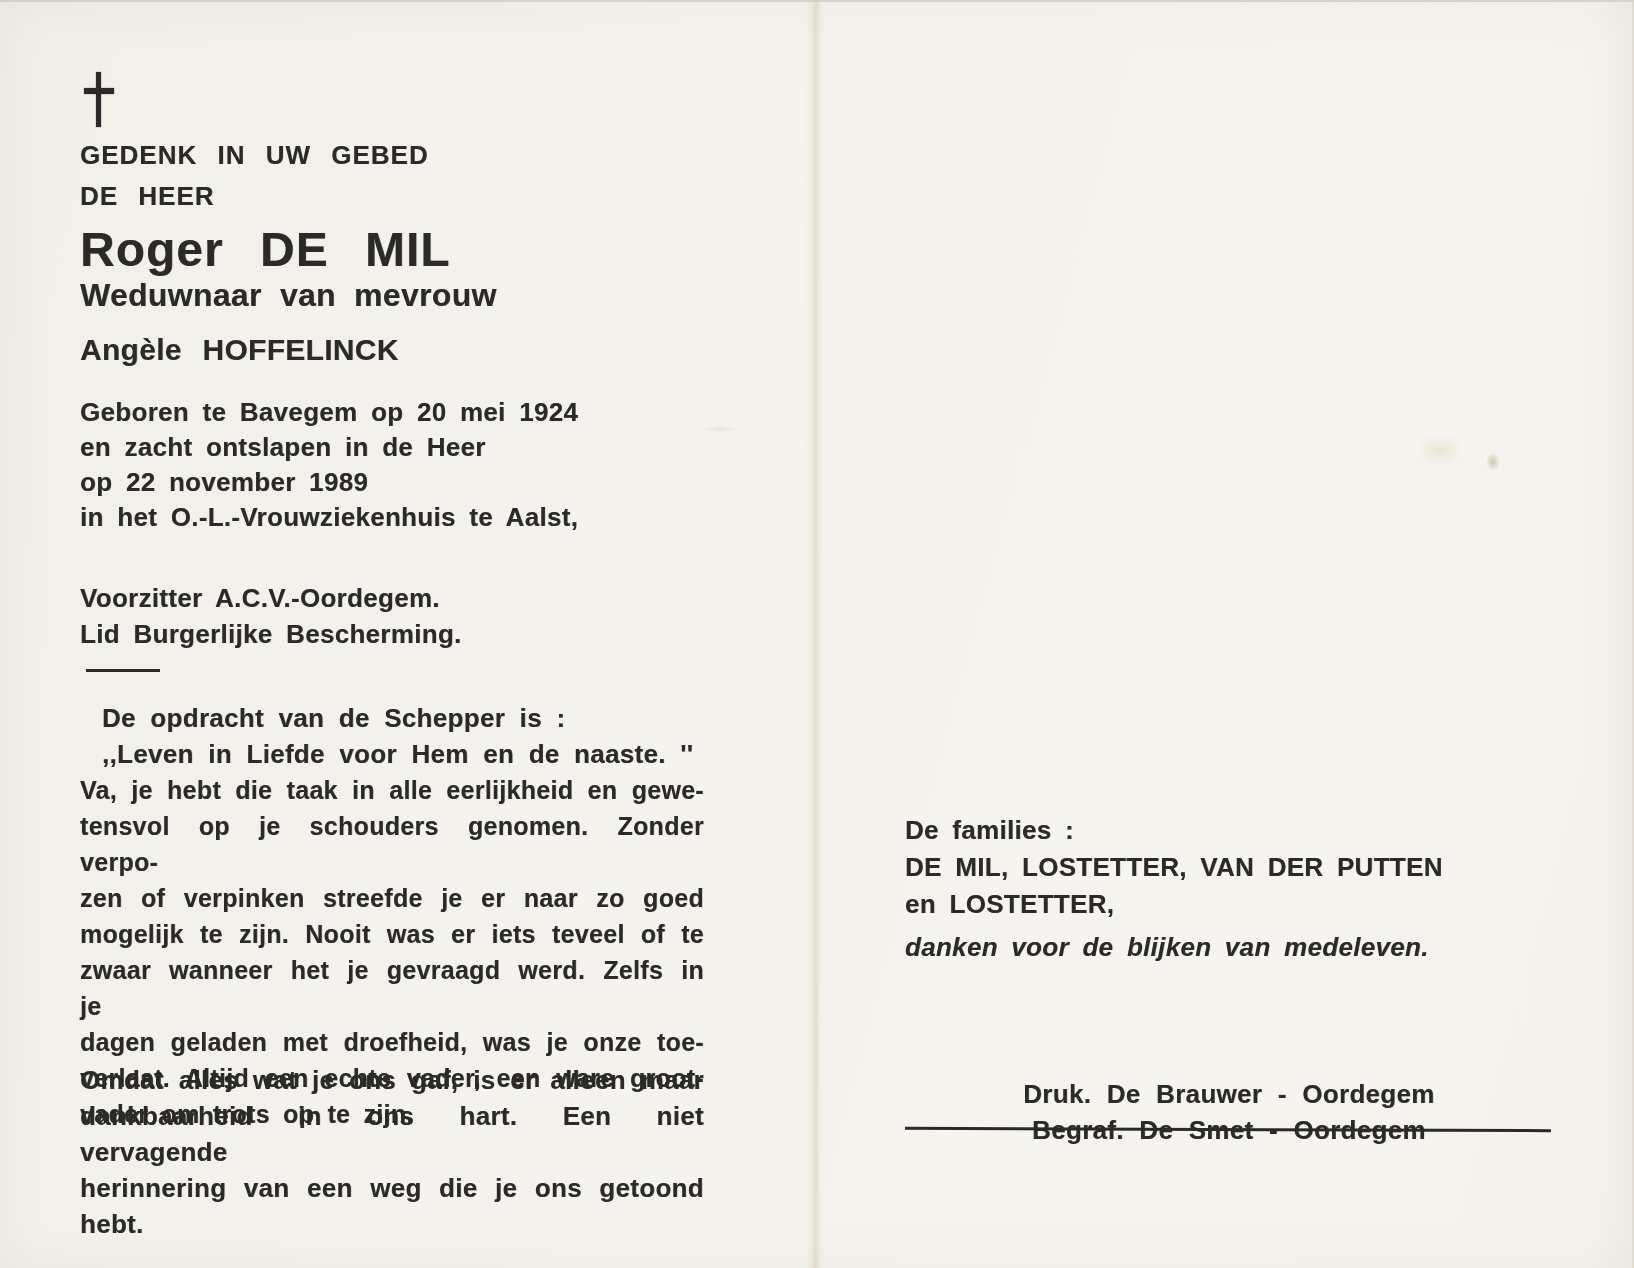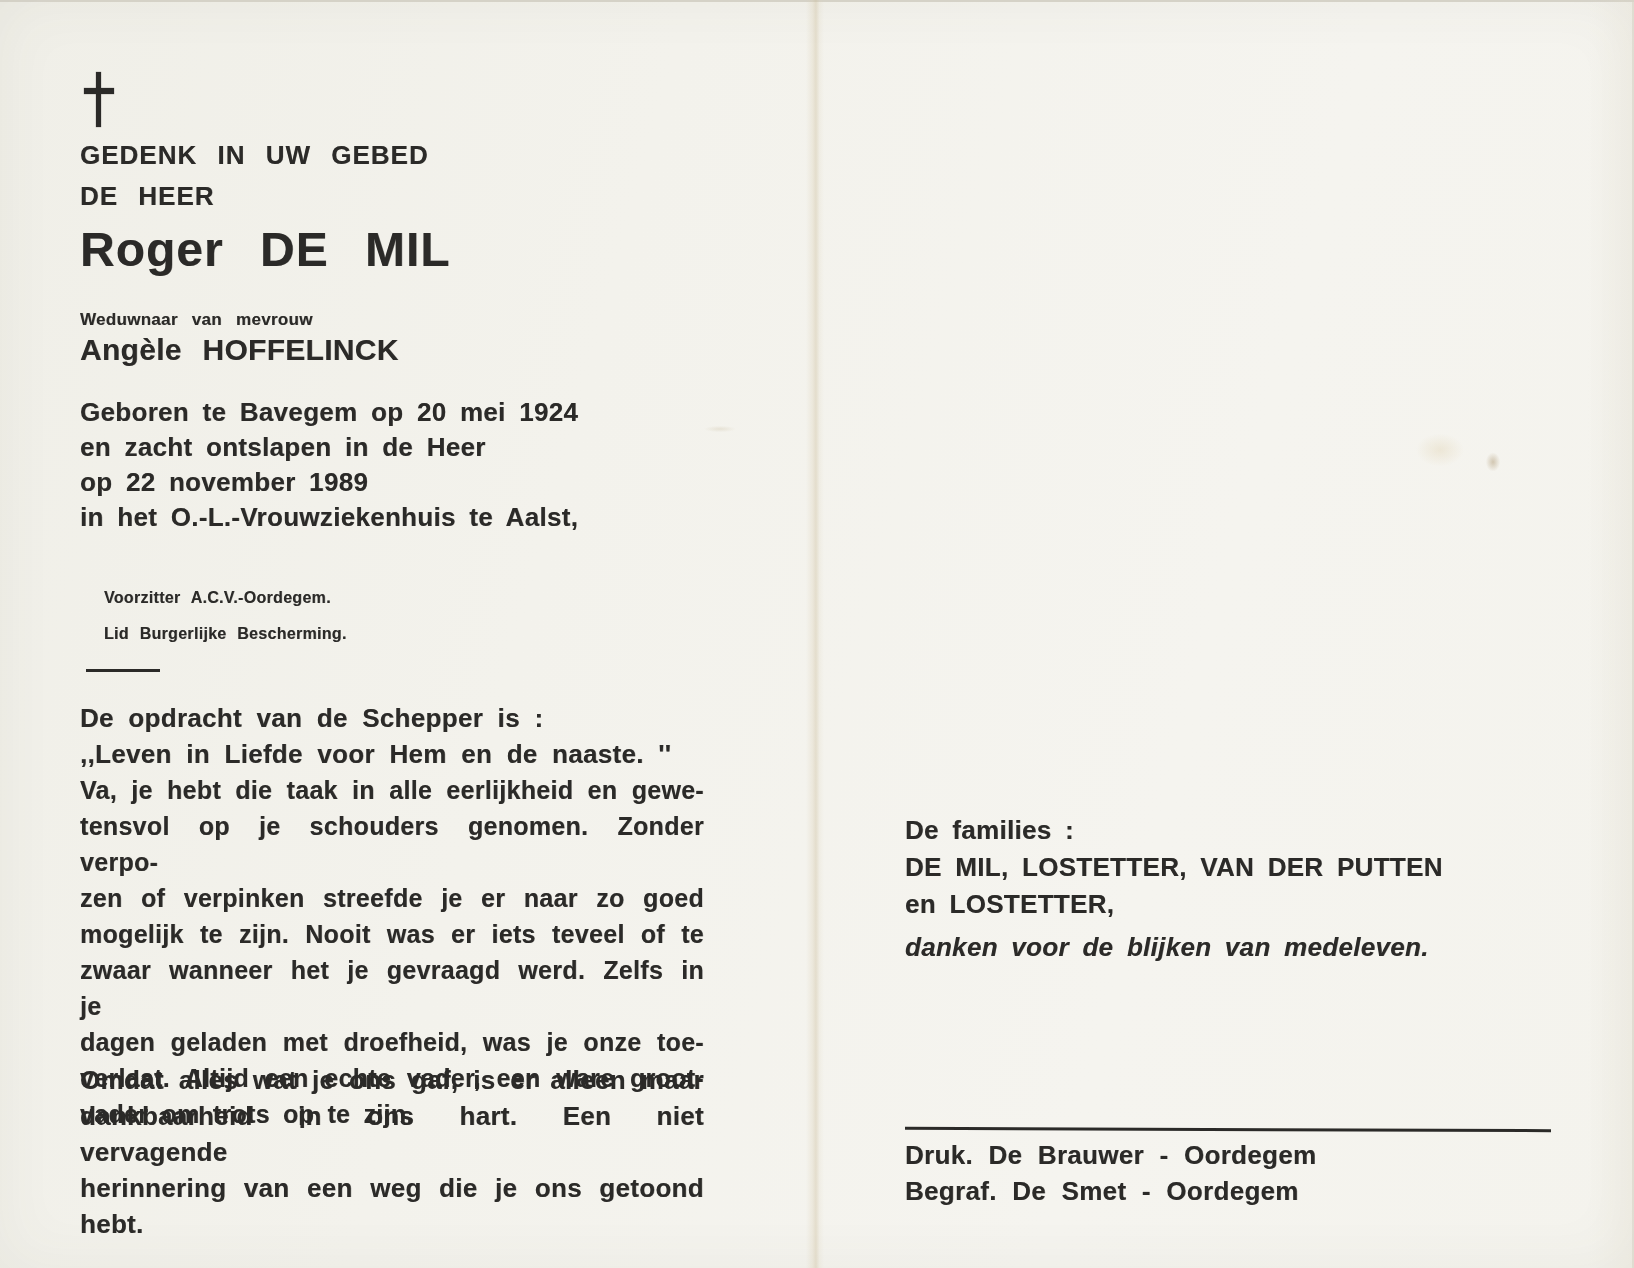--- a/index.html
+++ b/index.html
@@ -30,37 +30,37 @@
   
   #cross{ left:84px; top:72px; width:30px; height:55px; }
   #cross .v{ position:absolute; left:12px; top:0; width:5px; height:55px; background:#2b2a28; box-shadow:0 0 1px rgba(43,42,40,0.7); }
   #cross .h{ position:absolute; left:0; top:16px; width:30px; height:6px; background:#2b2a28; box-shadow:0 0 1px rgba(43,42,40,0.7); }
 
   
   .lcol{ left:80px; width:624px; }
   #intro1{ top:138px; font-size:26px; word-spacing:12px; letter-spacing:1px; line-height:35px; white-space:nowrap; }
   #intro2{ top:179px; font-size:26px; word-spacing:12px; letter-spacing:1px; line-height:35px; white-space:nowrap; }
   #name{   top:222px; font-size:48px; word-spacing:22px; letter-spacing:1px; line-height:56px; white-space:nowrap; }
-  #widower{top:302px; font-size:17px; word-spacing:9px;  line-height:35px; white-space:nowrap; }
+  #widower{top:278px; font-size:32px; word-spacing:9px;  line-height:35px; white-space:nowrap; }
   #spouse{ top:331px; font-size:30px; word-spacing:12px; line-height:38px; white-space:nowrap; }
   #bio{    top:395px; font-size:26px; word-spacing:6px;  line-height:35px; }
-  #roles{  top:580px; font-size:16px; word-spacing:6px;  line-height:36px;margin-left:24px; }
+  #roles{  top:580px; font-size:26px; word-spacing:6px;  line-height:36px; }
   #rule1{  top:669px; left:86px; width:74px; height:3px; background:#2b2a28; }
-  #motto{  top:700px; font-size:26px; word-spacing:7px;  line-height:36px; }
+  #motto{  top:700px; font-size:26px; word-spacing:7px;  line-height:36px;margin-left:22px; }
   #para1{  top:772px; font-size:25px; word-spacing:6px;  line-height:36px; }
   #para2{  top:1062px;font-size:26px; word-spacing:6px;  line-height:36px; }
   .line{ white-space:nowrap; }
   .j{ white-space:normal; text-align:justify; text-align-last:justify; }
 
   
   .rcol{ left:905px; width:648px; }
   #families{ top:812px; font-size:26px; word-spacing:6px; line-height:37px; }
   #thanks{ margin-top:6px; white-space:nowrap;font-style:italic; }
   #rule2{ top:1128px; left:905px; width:646px; height:3px; background:#2b2a28; transform:rotate(0.2deg); }
-  #printer{ top:1137px; font-size:26px; word-spacing:8px; line-height:36px; }
+  #printer{ top:1076px; font-size:26px; word-spacing:8px; line-height:36px; text-align:center; }
 
   
   .stain{ pointer-events:none; }
   #stain1{ left:1408px; top:428px; width:64px; height:44px;
     background:radial-gradient(closest-side, rgba(204,178,118,0.20), rgba(204,178,118,0) 75%); }
   #stain2{ left:1484px; top:450px; width:18px; height:24px;
     background:radial-gradient(closest-side, rgba(141,111,60,0.34), rgba(141,111,60,0) 80%); border-radius:50%; }
   #stain3{ left:700px; top:425px; width:40px; height:8px;
     background:radial-gradient(closest-side, rgba(190,175,140,0.25), rgba(190,175,140,0) 80%); }
 </style>

